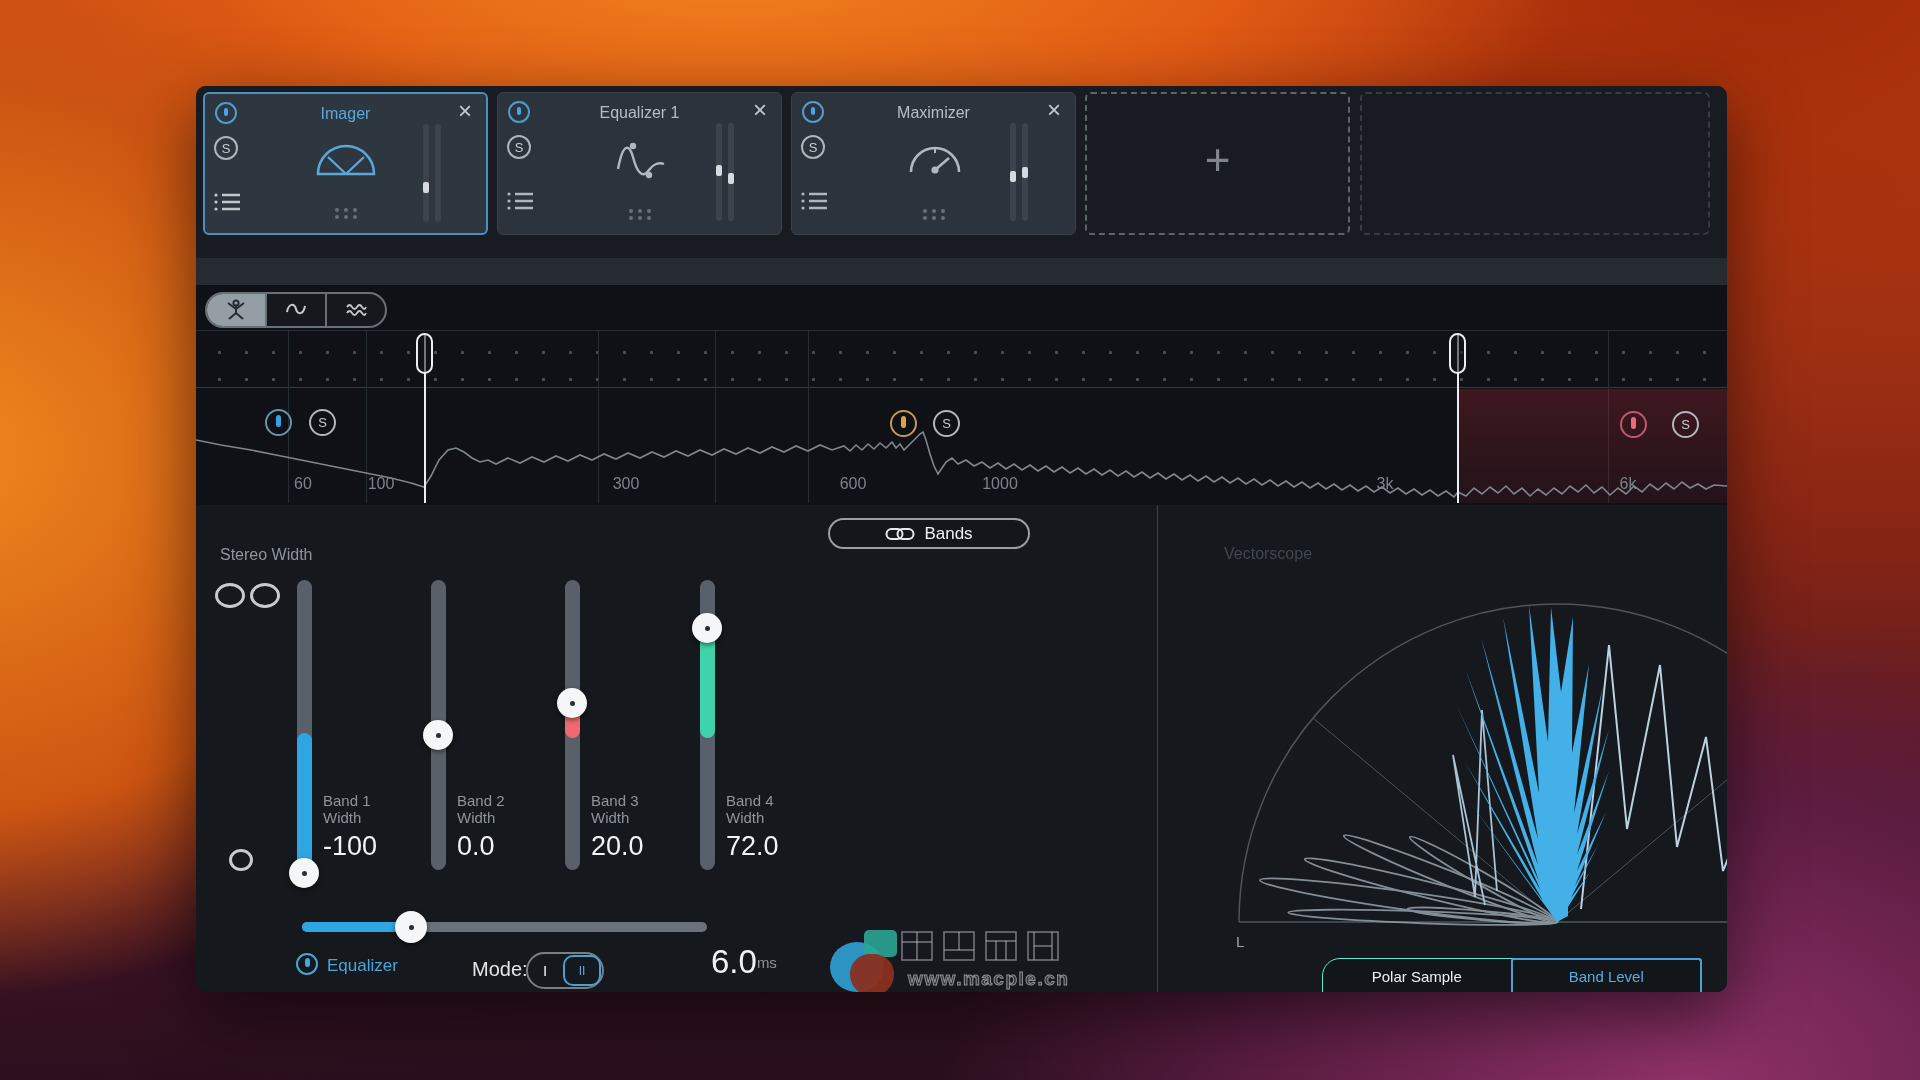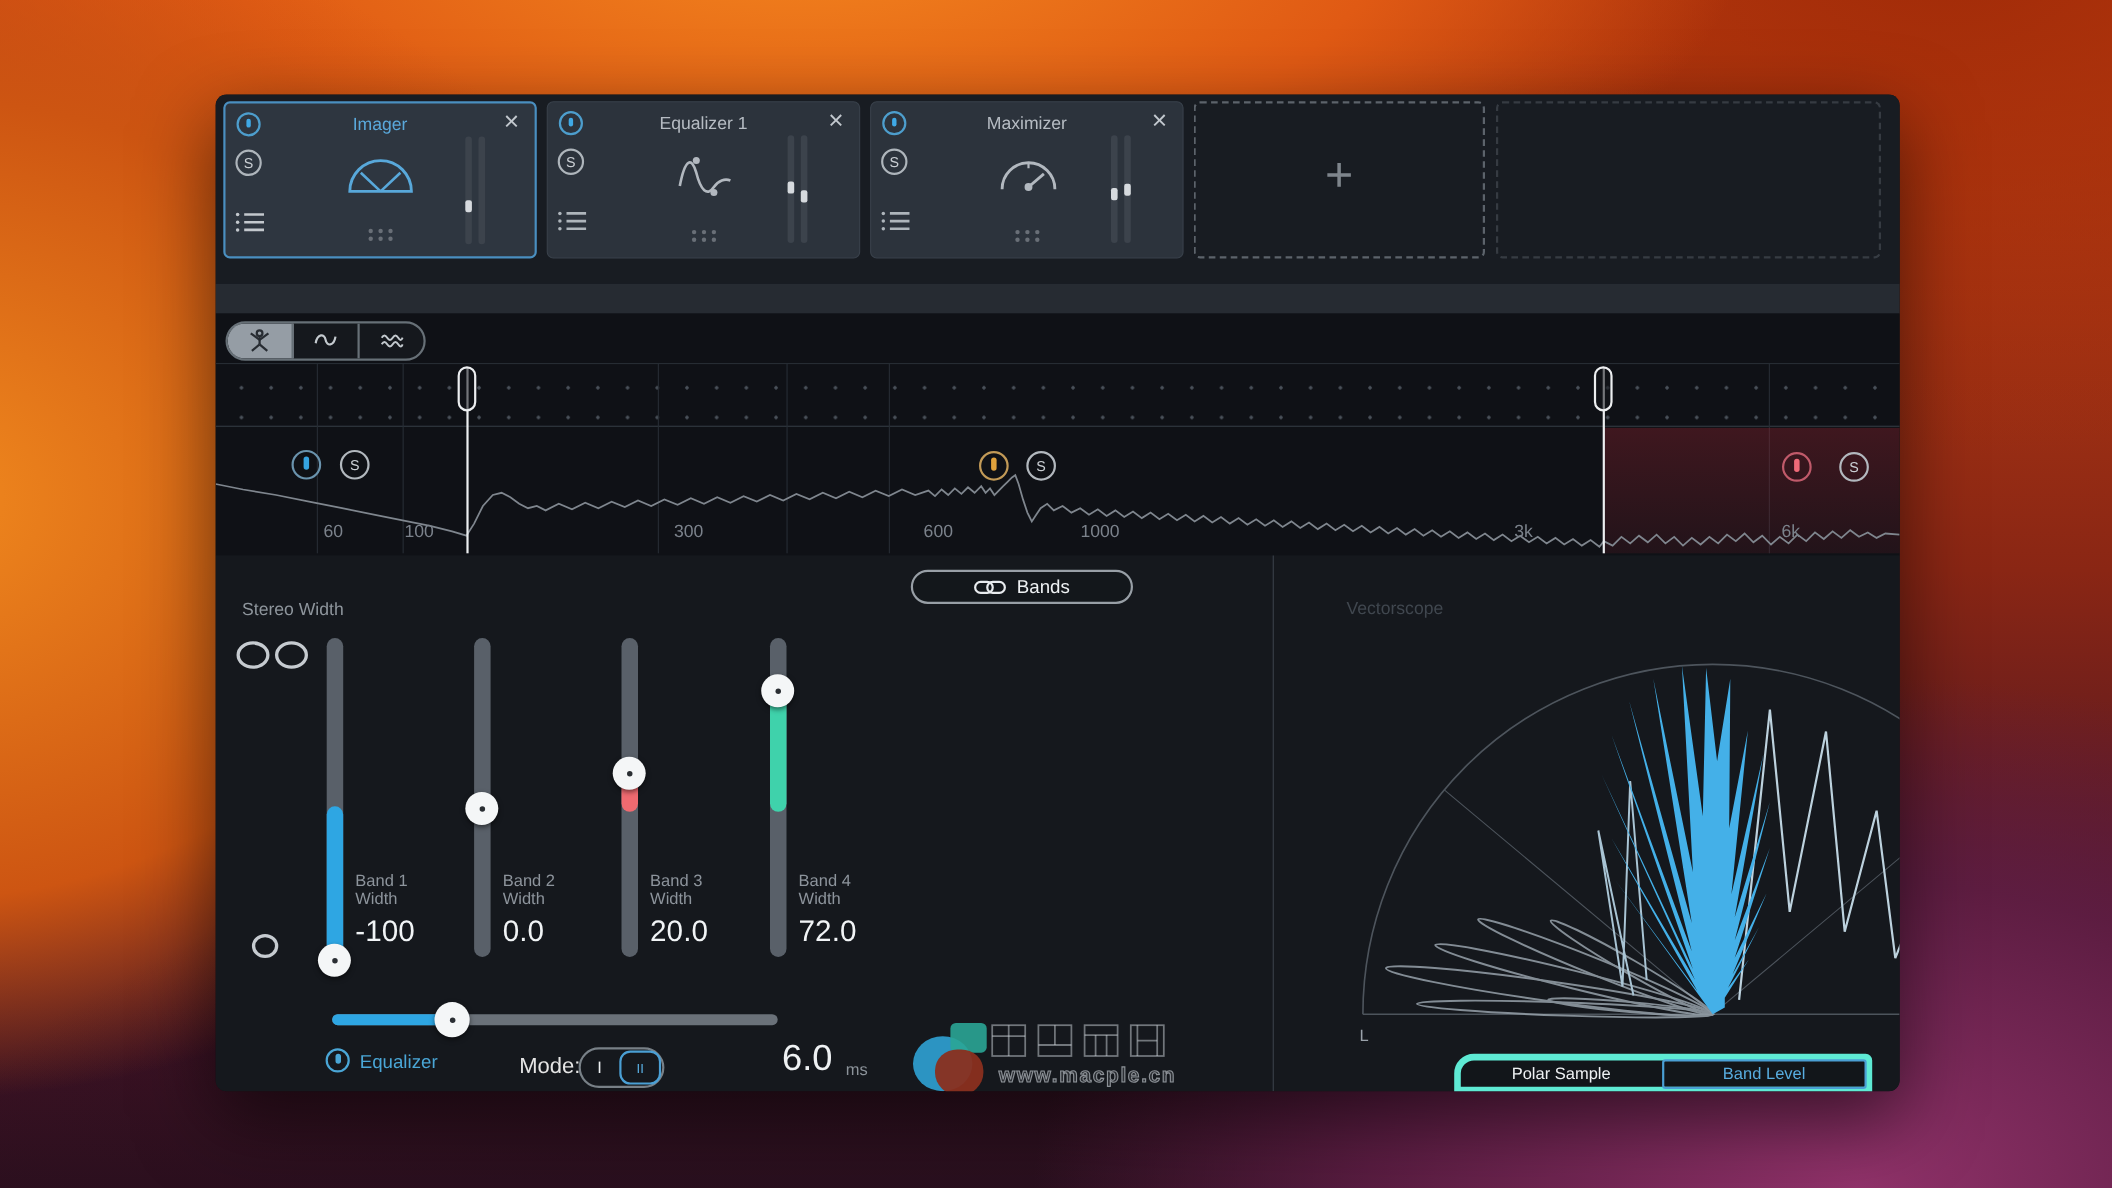--- a/index.html
+++ b/index.html
@@ -72,24 +72,24 @@
   .hslider{position:absolute;left:106px;top:417px;width:405px;height:10px;background:#6a7179;border-radius:5px;}
   .hfill{position:absolute;left:0;top:0;height:10px;width:108px;background:#2ea6e3;border-radius:5px;}
   .hthumb{position:absolute;left:93px;top:-11px;width:32px;height:32px;background:#f4f6f7;border-radius:50%;box-shadow:0 2px 5px rgba(0,0,0,.5);}
   .hthumb i{position:absolute;left:50%;top:50%;width:5px;height:5px;margin:-2.5px;border-radius:50%;background:#2a2e33;}
   .blue-label{font-size:17px;color:#4aa6d6;}
   .gray-label{font-size:20px;color:#e5e5e5;}
   .mode-pill{position:absolute;left:330px;top:447px;width:78px;height:37px;border:2px solid #788087;border-radius:19px;display:flex;}
   .mseg1{flex:1;display:flex;align-items:center;justify-content:center;color:#eef1f3;font-size:15px;}
   .mseg2{flex:1;display:flex;align-items:center;justify-content:center;color:#58ade0;font-size:12px;
      border:2px solid #4a9fd4;border-radius:10px;margin:1px;}
-  .delay{position:absolute;left:515px;top:438px;display:flex;align-items:flex-end;gap:12px;}
+  .delay{position:absolute;left:515px;top:438px;display:flex;align-items:center;gap:0;}
   .delay b{font-size:33px;font-weight:normal;color:#eef1f3;}
   .delay span{font-size:15px;color:#8b9299;}
-  .polar-ctl{position:absolute;left:1126px;top:453px;width:380px;height:36px;border:6px solid #5eead4;
+  .polar-ctl{position:absolute;left:1126px;top:453px;width:380px;height:36px;border:1px solid #5eead4;
      border-radius:18px 6px 0 0;display:flex;background:rgba(16,19,24,.5);}
   .pseg1{flex:1;display:flex;align-items:center;justify-content:center;color:#eef1f3;font-size:15px;}
   .pseg2{flex:1;display:flex;align-items:center;justify-content:center;color:#58ade0;font-size:15px;
      border:2px solid #4a9fd4;margin:-1px -1px -2px 0;border-radius:3px;}
   .Llab{position:absolute;left:1040px;top:428px;font-size:15px;color:#9aa2aa;}
   
   .wm{position:absolute;left:630px;top:419px;width:260px;height:90px;z-index:50;pointer-events:none;}
   .wm .c1{position:absolute;left:4px;top:18px;width:54px;height:50px;background:#2f9fd0;border-radius:50%;opacity:.92;}
   .wm .c2{position:absolute;left:38px;top:6px;width:33px;height:27px;background:#2aa596;border-radius:5px;opacity:.9;}
   .wm .c3{position:absolute;left:24px;top:30px;width:44px;height:42px;background:#8a2f1f;border-radius:46% 46% 50% 50%;opacity:.95;}

